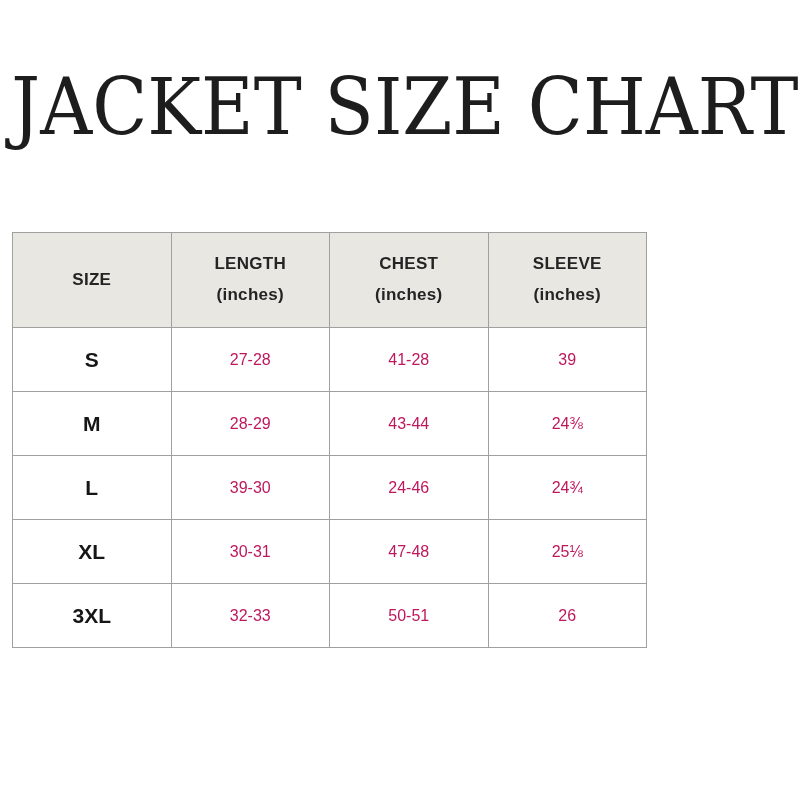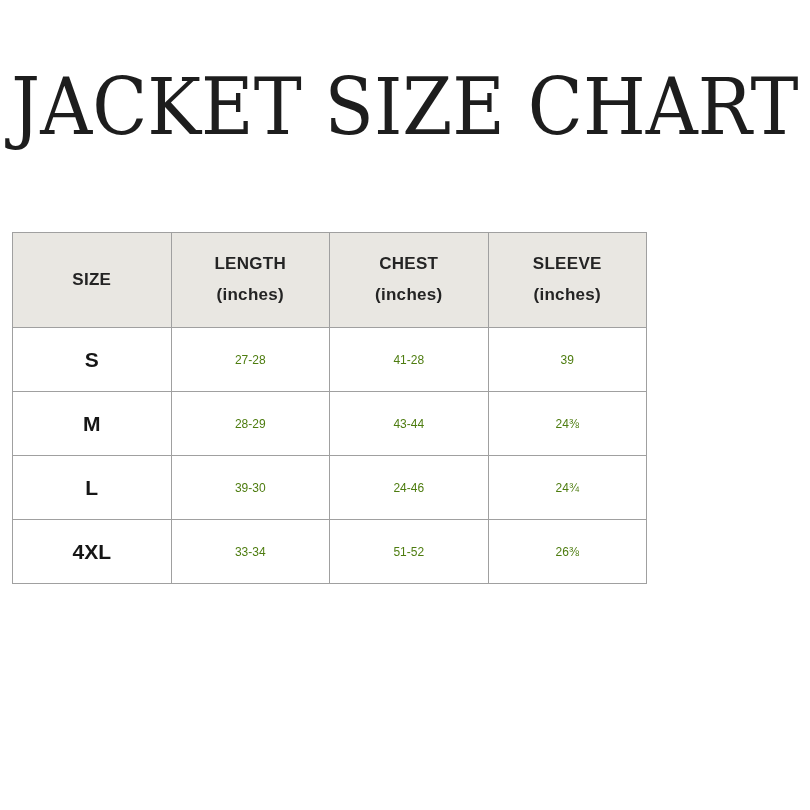--- a/index.html
+++ b/index.html
@@ -51,22 +51,22 @@
     height: 94px;
     font-size: 17px;
     font-weight: bold;
     color: #242424;
     letter-spacing: 0.3px;
     line-height: 1.8;
   }
   .size-chart td {
     background: #ffffff;
     height: 63px;
-    font-size: 12px;
-    color: #4d7c0f;
+    font-size: 16px;
+    color: #be185d;
   }
   .size-chart td.size-cell {
     font-weight: bold;
     font-size: 21px;
     color: #161616;
   }
   .hdr-line { display: block; }
 </style>
 </head>
 <body>
@@ -106,19 +106,25 @@
       <td>43-44</td>
       <td>24⅜</td>
     </tr>
     <tr>
       <td class="size-cell">L</td>
       <td>39-30</td>
       <td>24-46</td>
       <td>24¾</td>
     </tr>
     <tr>
-      <td class="size-cell">4XL</td>
-      <td>33-34</td>
-      <td>51-52</td>
-      <td>26⅜</td>
+      <td class="size-cell">XL</td>
+      <td>30-31</td>
+      <td>47-48</td>
+      <td>25⅛</td>
+    </tr>
+    <tr>
+      <td class="size-cell">3XL</td>
+      <td>32-33</td>
+      <td>50-51</td>
+      <td>26</td>
     </tr>
   </tbody>
 </table>
 
 </body></html>

